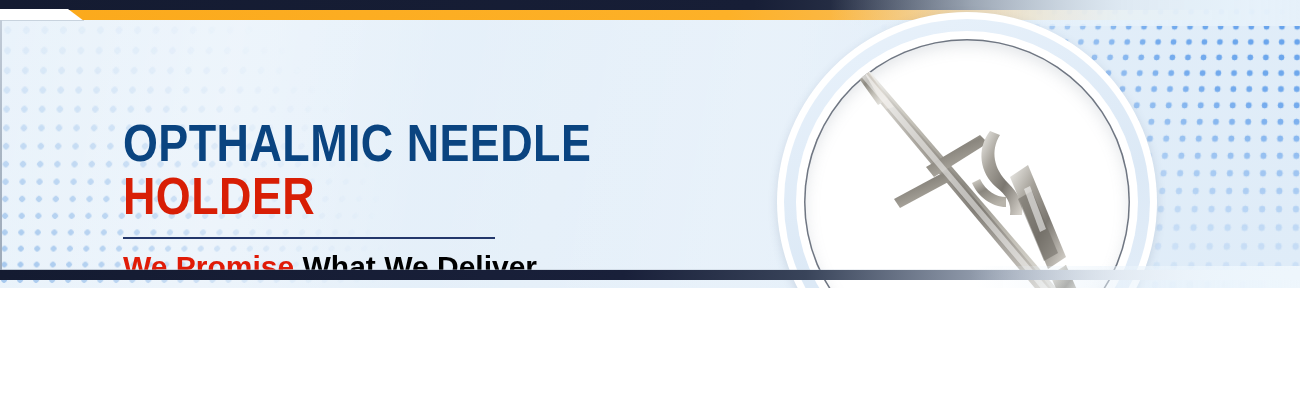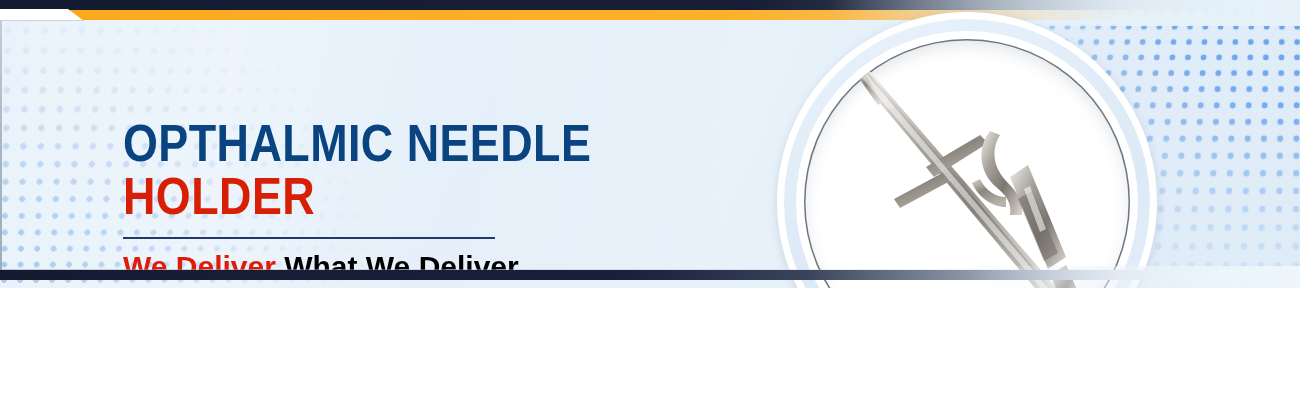--- a/index.html
+++ b/index.html
@@ -250,21 +250,21 @@
   <div class="top-notch"></div>
   <div class="top-notch-line"></div>
   <div class="bar-fade-right"></div>
 
   <div class="left-edge"></div>
 
   <div class="copy">
     <div class="headline-1">OPTHALMIC NEEDLE</div>
     <div class="headline-2">HOLDER</div>
     <div class="rule"></div>
-    <div class="tagline"><span class="accent">We Deliver</span><span> What We Deliver</span></div>
+    <div class="tagline"><span class="accent">We Promise</span><span> What We Deliver</span></div>
   </div>
 
   <div class="medallion">
     <div class="ring-outer"></div>
     <div class="ring-gap"></div>
     <div class="ring-inner-white"></div>
     <div class="disc">
       <svg viewBox="0 0 326 326">
         <defs>
           <linearGradient id="steelA" x1="0" y1="0" x2="1" y2="1">

